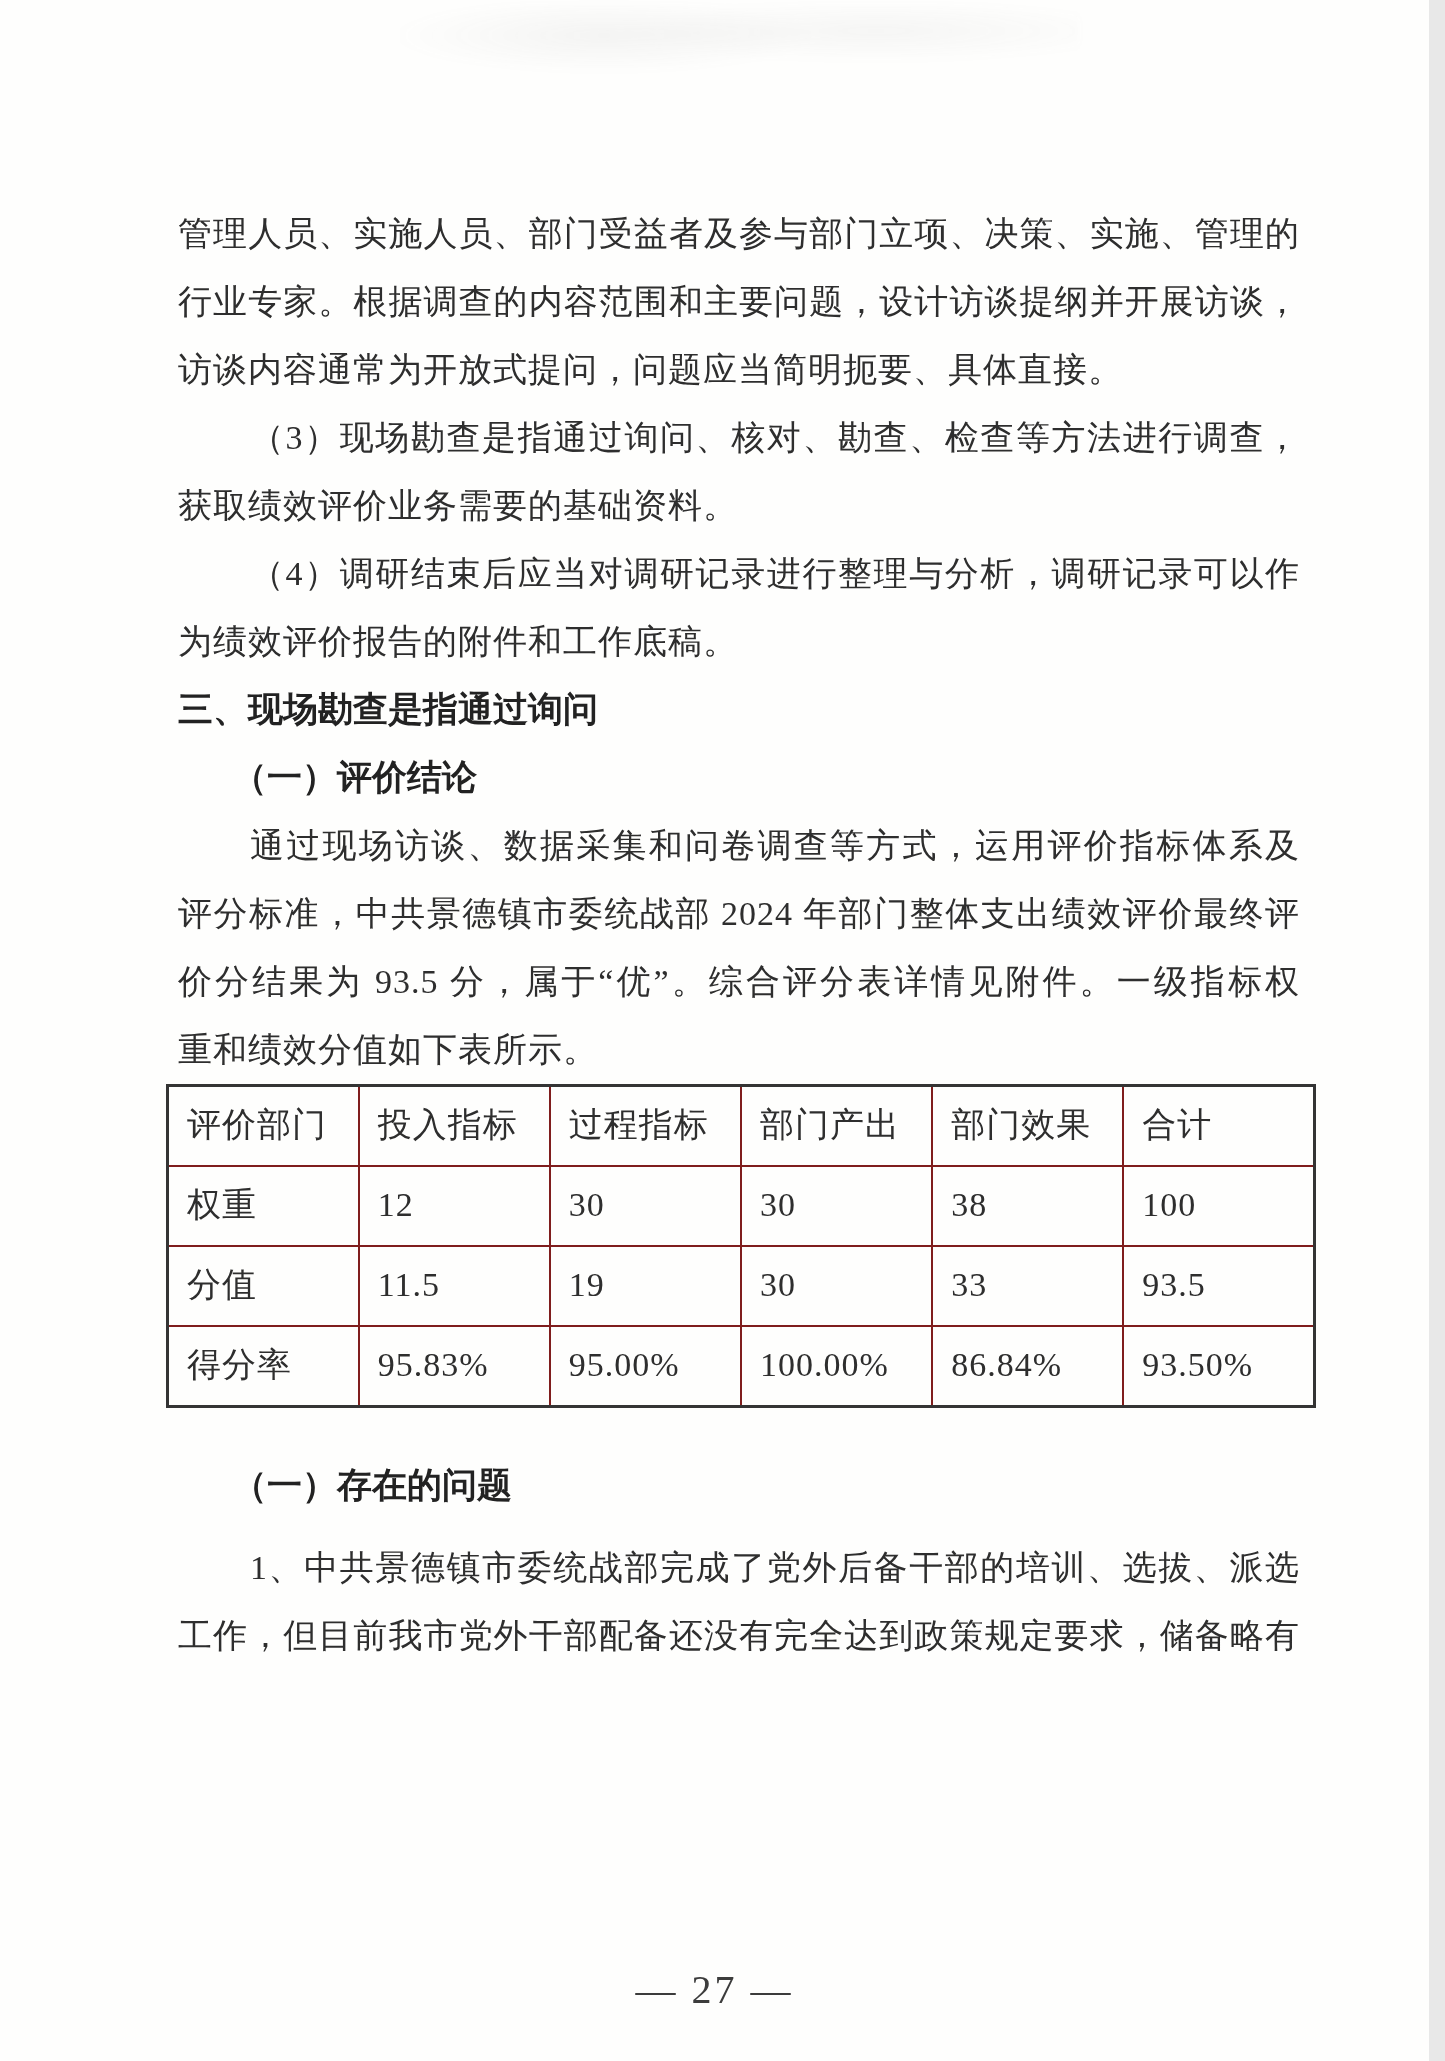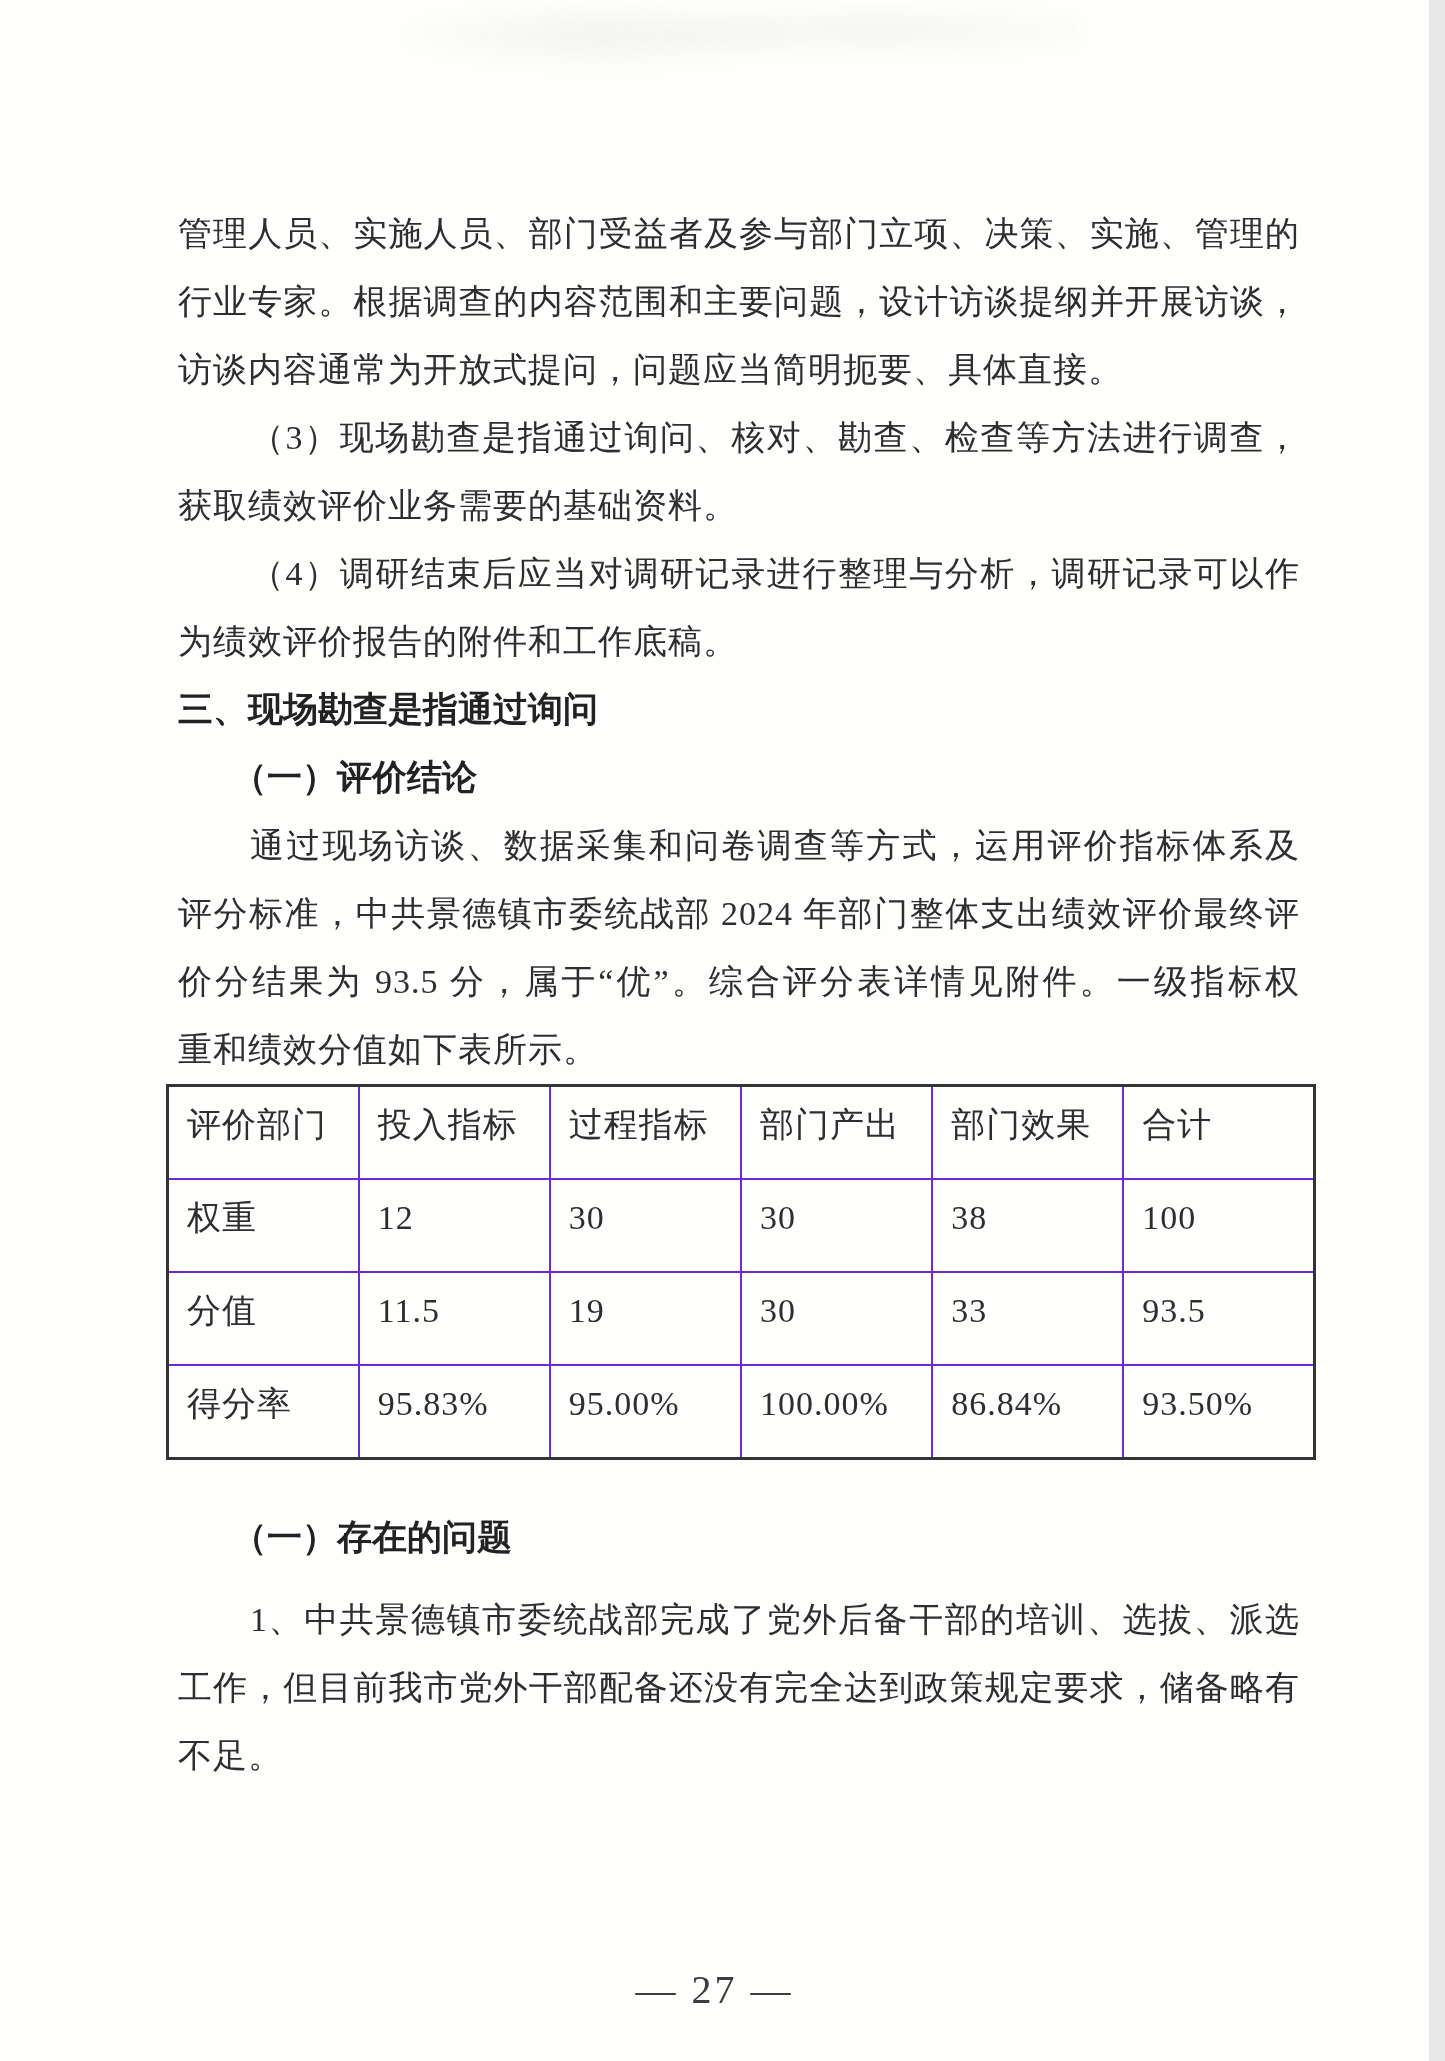--- a/index.html
+++ b/index.html
@@ -58,23 +58,23 @@
   table.score-table {
     border-collapse: collapse;
     table-layout: fixed;
     width: 1150px;
     margin-left: -12px;
     border: 3px solid #343434;
     background: #fefefd;
   }
   table.score-table th,
   table.score-table td {
-    border: 2px solid #6d28d9;
+    border: 2px solid #7f1d1d;
     height: 75px;
-    padding: 0 0 16px 18px;
+    padding: 0 0 3px 18px;
     font-size: 34px;
     font-weight: normal;
     text-align: left;
     vertical-align: middle;
     letter-spacing: 1px;
     overflow: hidden;
     white-space: nowrap;
   }
   .gap-after-table { height: 30px; }
   .gap-small { height: 14px; }
@@ -163,21 +163,20 @@
 
     <div class="gap-after-table"></div>
 
     <div class="gap-small"></div>
     <div class="h-line ind15">（一）存在的问题</div>
     <div class="gap-small"></div>
 
     <div class="para">
       <div class="line ind2">1、中共景德镇市委统战部完成了党外后备干部的培训、选拔、派选</div>
       <div class="line">工作，但目前我市党外干部配备还没有完全达到政策规定要求，储备略有</div>
-      <div class="line last">不足。</div>
     </div>
 
   </main>
 
   <div class="footer">
     <span>— 27 —</span>
   </div>
 
 </div>
 

